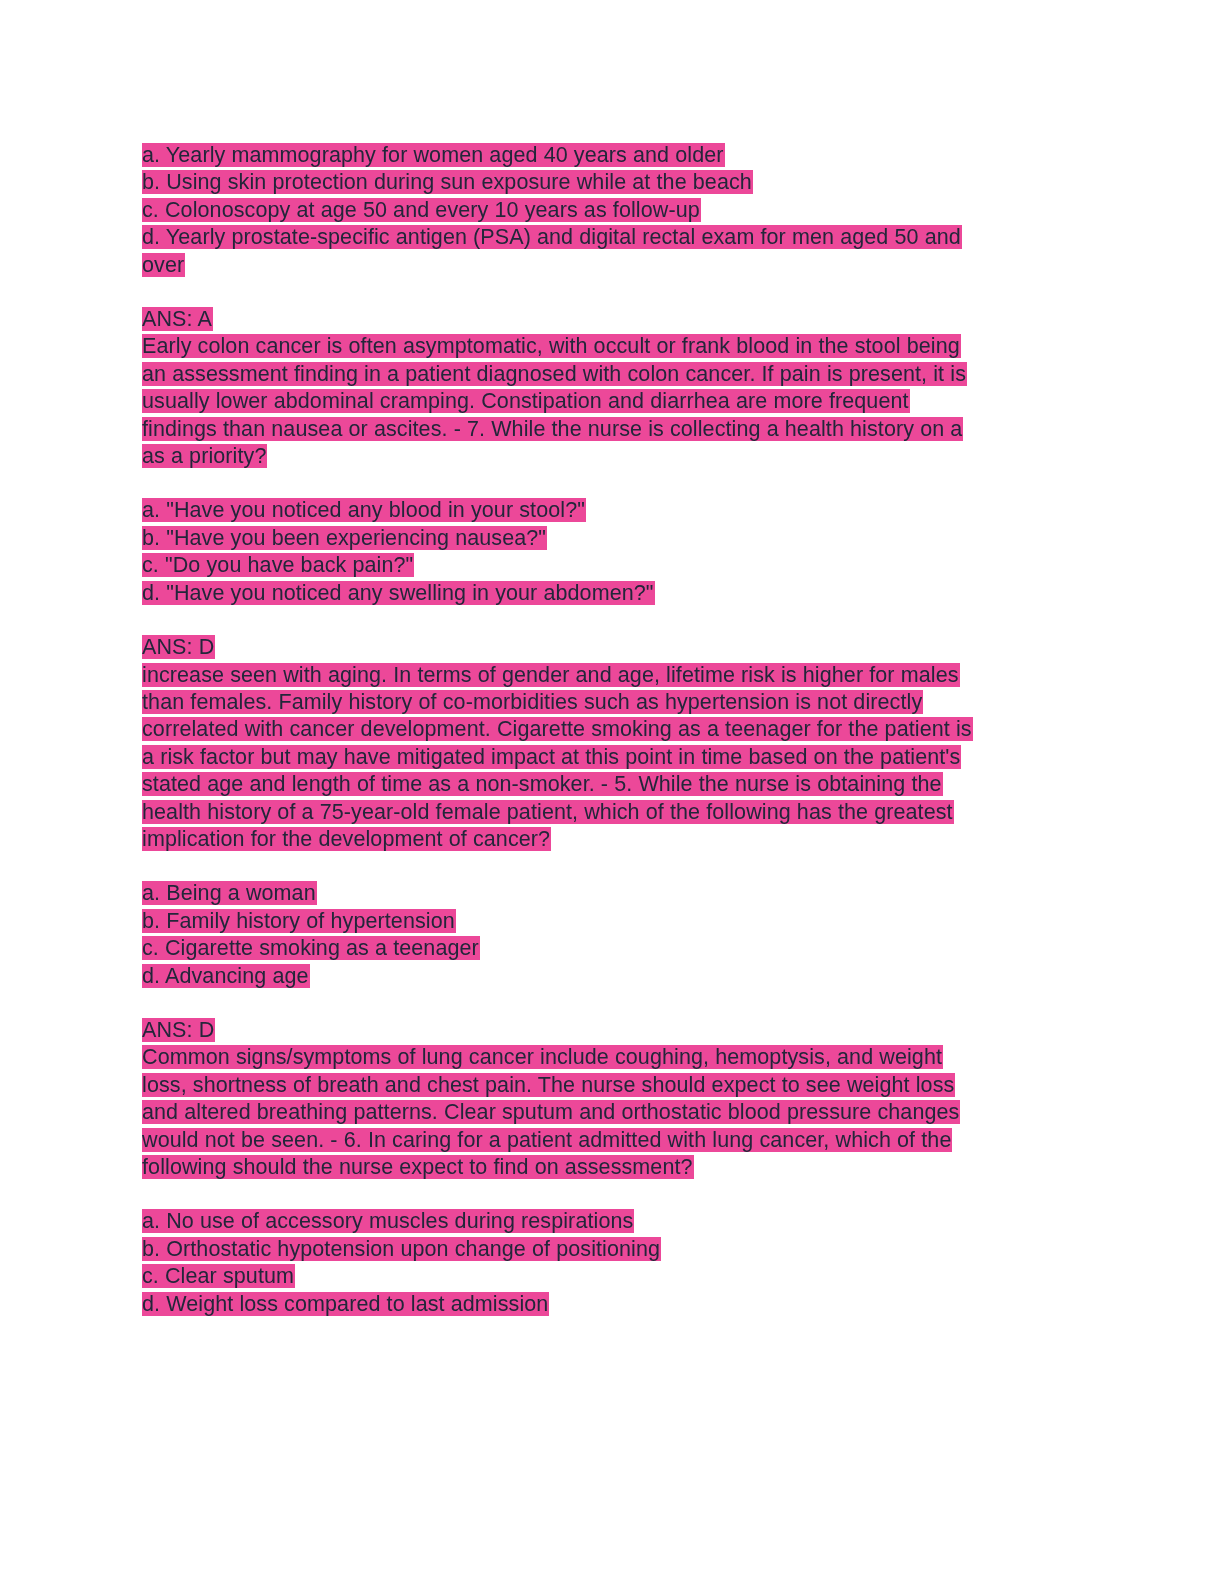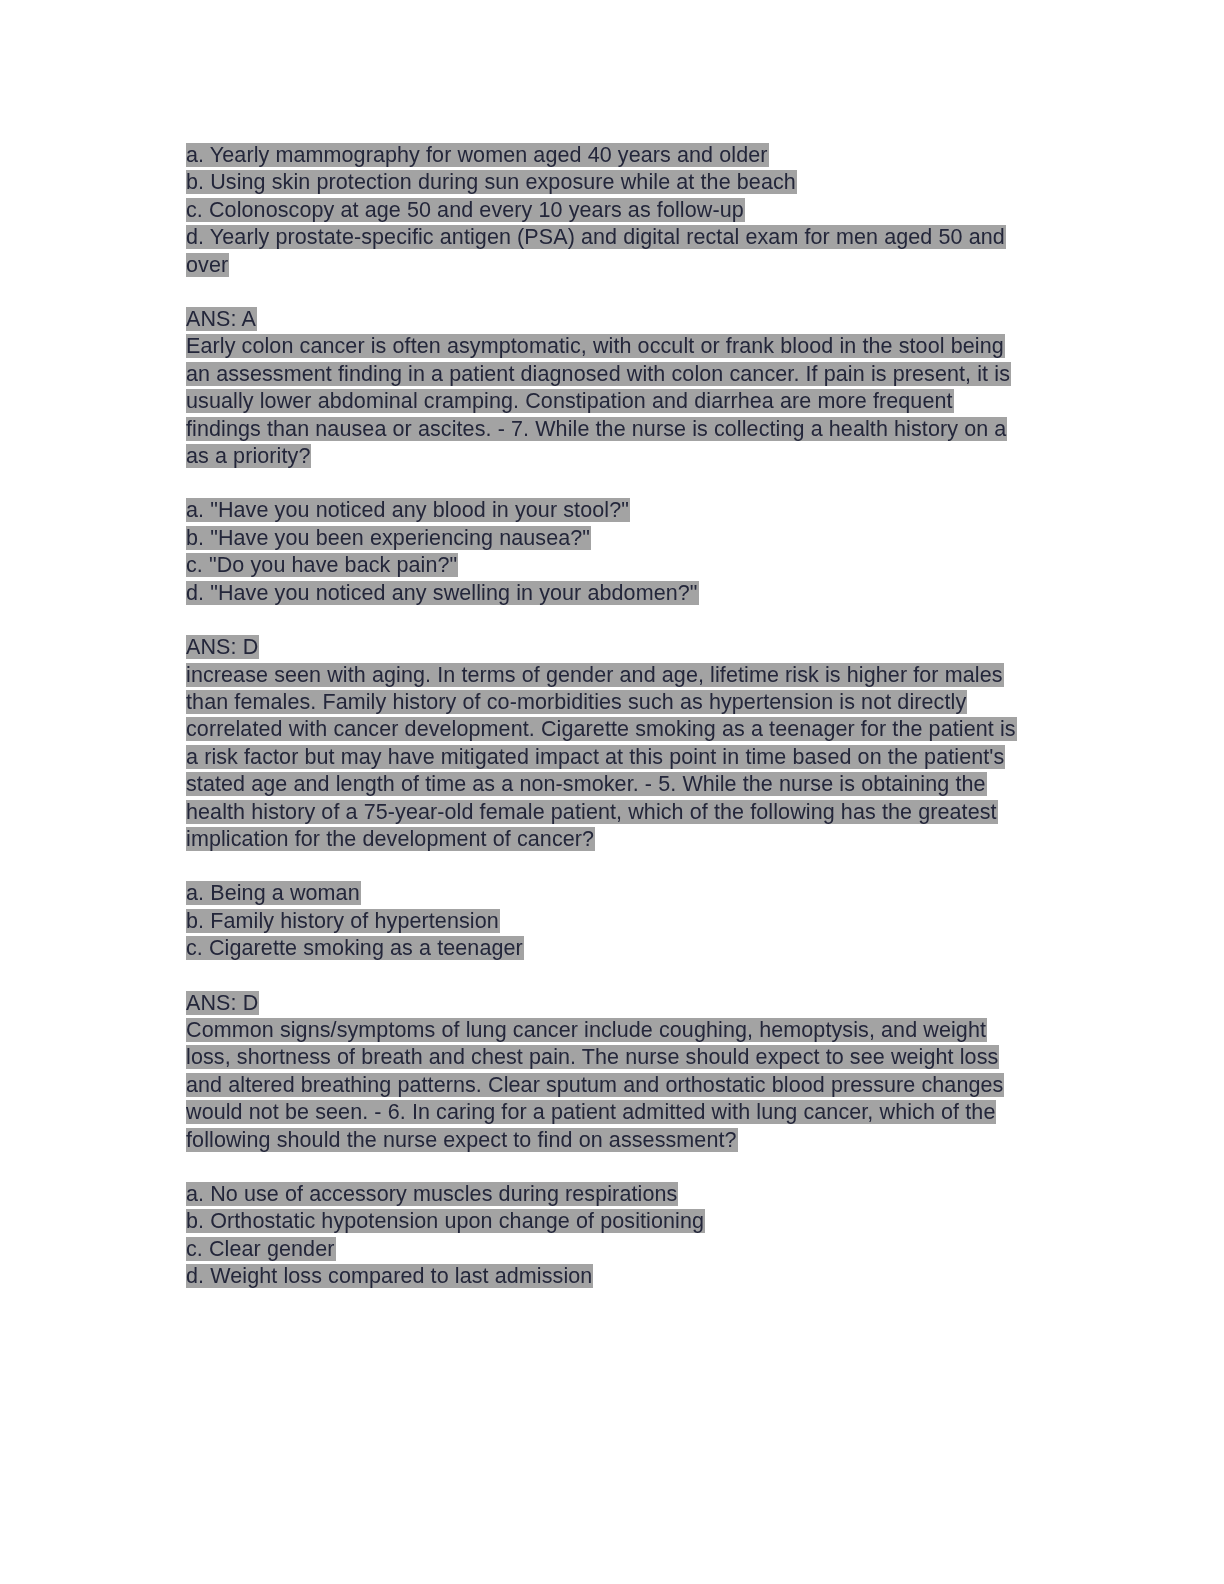--- a/index.html
+++ b/index.html
@@ -4,21 +4,21 @@
 <style>
   html, body { margin: 0; padding: 0; background: #ffffff; }
   body { width: 1224px; height: 1584px; position: relative; overflow: hidden; }
   .page {
     position: absolute; left: 142px; top: 142px; width: 940px;
     font-family: "Liberation Sans", sans-serif;
     font-size: 21.5px; color: #23263a; line-height: 27.4px;
     letter-spacing: 0.1px;
   }
   .ln { display: block; white-space: nowrap; }
-  .ln span { background: #a3a3a3; padding: 0 1px 0 0; margin-left: 44px; }
+  .ln span { background: #ec4899; padding: 0 1px 0 0; }
   .gap { height: 27px; }
 </style>
 </head>
 <body>
 
 <div class="page">
 
   <div>
     <div class="ln"><span>a. Yearly mammography for women aged 40 years and older</span></div>
     <div class="ln"><span>b. Using skin protection during sun exposure while at the beach</span></div>
@@ -59,35 +59,36 @@
     <div class="ln"><span>health history of a 75-year-old female patient, which of the following has the greatest</span></div>
     <div class="ln"><span>implication for the development of cancer?</span></div>
   </div>
 
   <div class="gap"></div>
 
   <div>
     <div class="ln"><span>a. Being a woman</span></div>
     <div class="ln"><span>b. Family history of hypertension</span></div>
     <div class="ln"><span>c. Cigarette smoking as a teenager</span></div>
+    <div class="ln"><span>d. Advancing age</span></div>
   </div>
 
   <div class="gap"></div>
 
   <div>
     <div class="ln"><span>ANS: D</span></div>
     <div class="ln"><span>Common signs/symptoms of lung cancer include coughing, hemoptysis, and weight</span></div>
     <div class="ln"><span>loss, shortness of breath and chest pain. The nurse should expect to see weight loss</span></div>
     <div class="ln"><span>and altered breathing patterns. Clear sputum and orthostatic blood pressure changes</span></div>
     <div class="ln"><span>would not be seen. - 6. In caring for a patient admitted with lung cancer, which of the</span></div>
     <div class="ln"><span>following should the nurse expect to find on assessment?</span></div>
   </div>
 
   <div class="gap"></div>
 
   <div>
     <div class="ln"><span>a. No use of accessory muscles during respirations</span></div>
     <div class="ln"><span>b. Orthostatic hypotension upon change of positioning</span></div>
-    <div class="ln"><span>c. Clear gender</span></div>
+    <div class="ln"><span>c. Clear sputum</span></div>
     <div class="ln"><span>d. Weight loss compared to last admission</span></div>
   </div>
 
 </div>
 
 </body></html>

